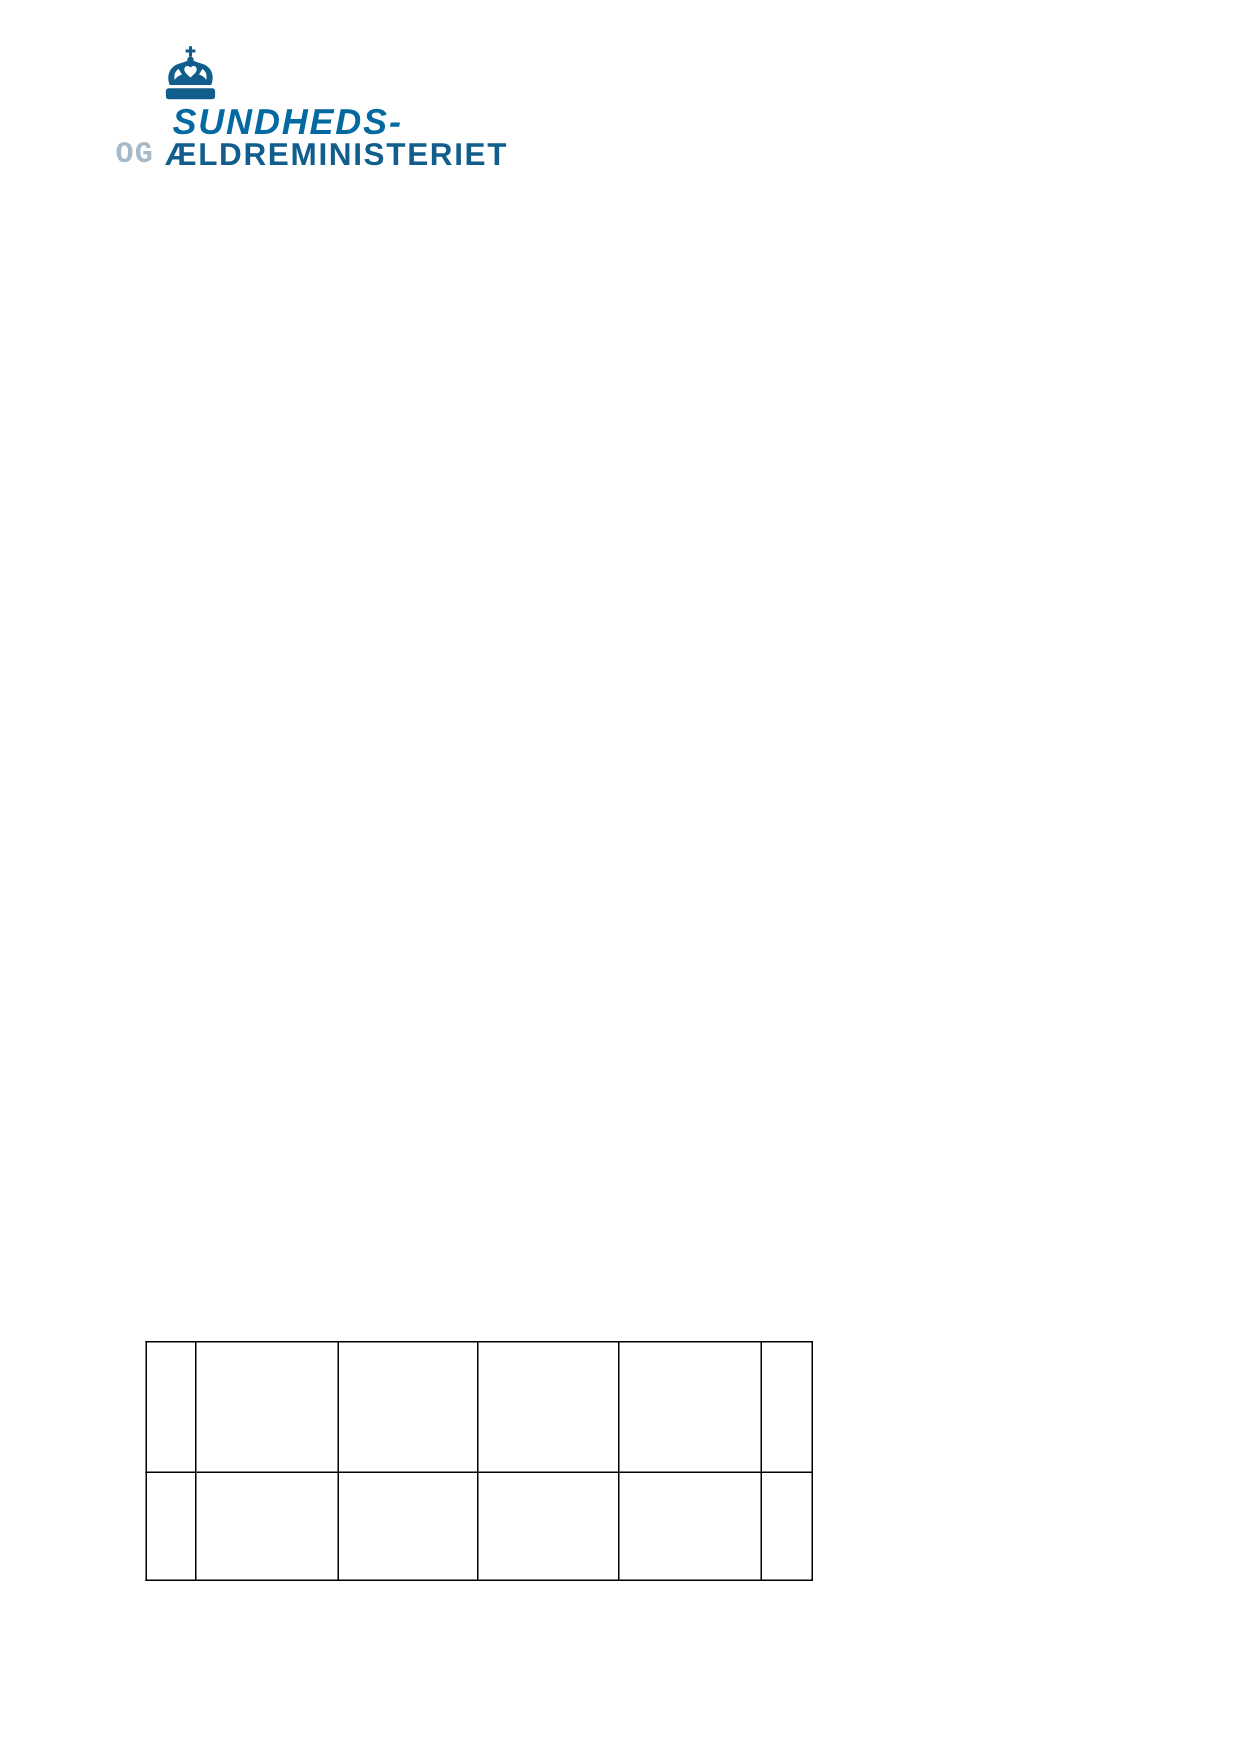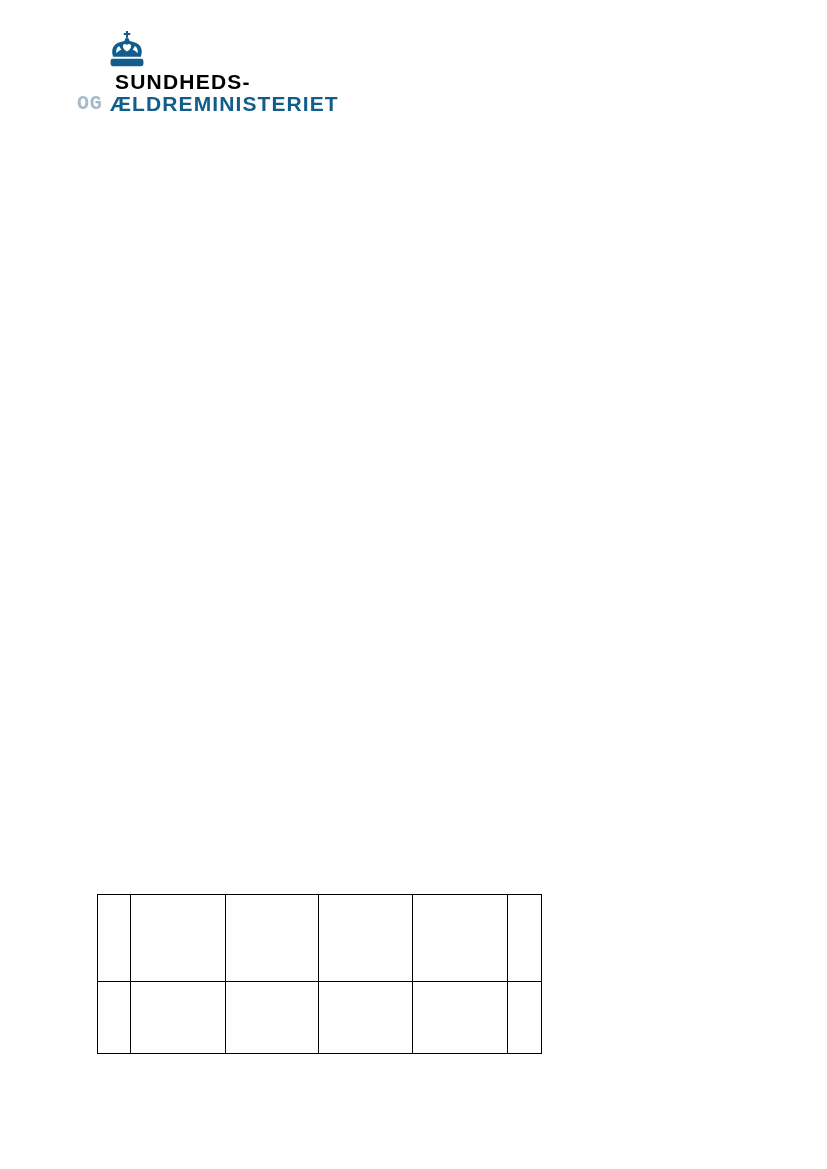--- a/index.html
+++ b/index.html
@@ -28,26 +28,27 @@
     position: absolute;
     left: 31px;
     top: 0;
     width: 38px;
     height: 37px;
   }
   .logo-line1 {
     position: absolute;
     left: 38px;
     top: 41px;
-    font-size: 21px;
+    font-size: 24px;
     line-height: 21px;
     font-weight: 700;
     letter-spacing: 1.2px;
-    color: #000000;
+    color: #0369a1;
     white-space: nowrap;
+    font-style: italic;
   }
   .logo-line2 {
     position: absolute;
     left: 0;
     top: 63px;
     height: 24px;
     white-space: nowrap;
   }
   .logo-og {
     position: absolute;

